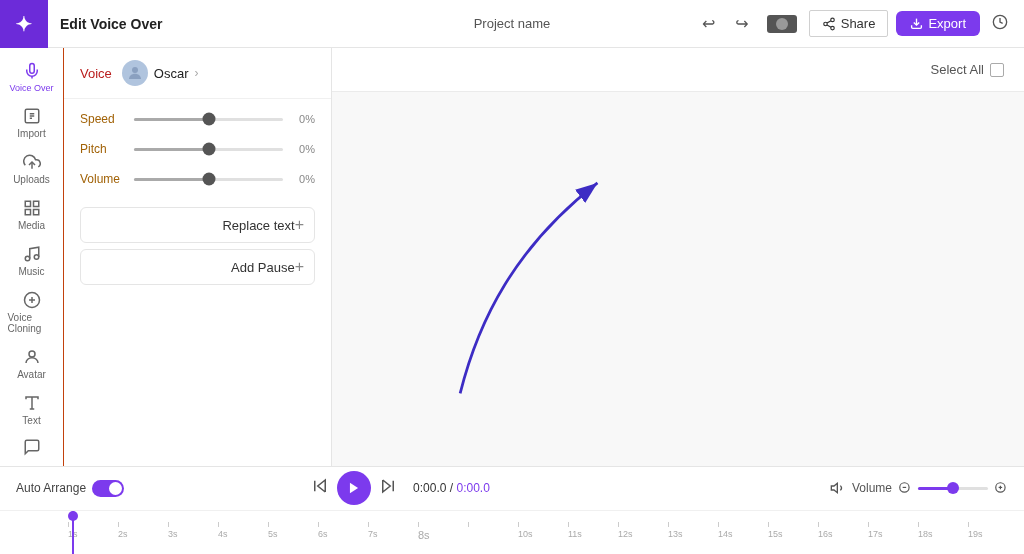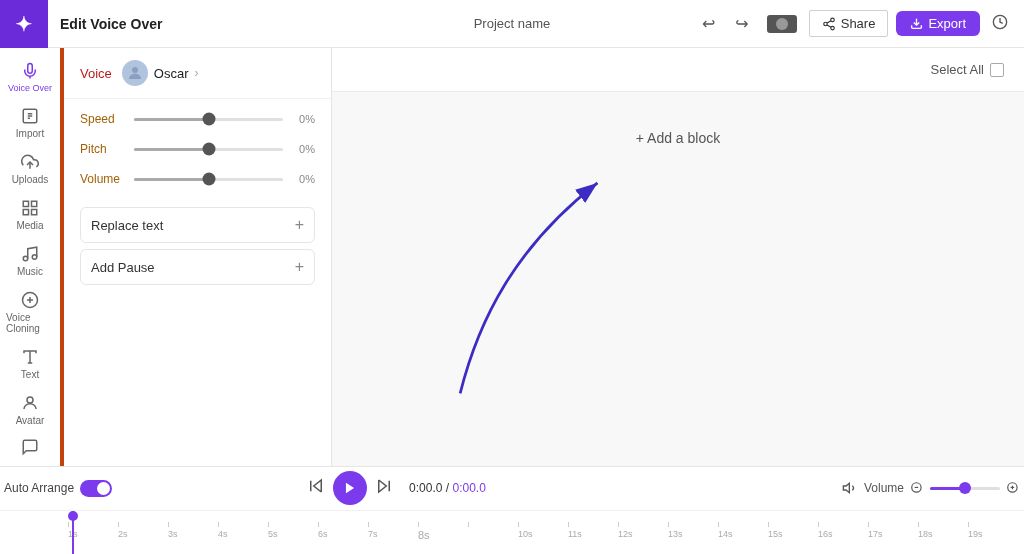--- a/index.html
+++ b/index.html
@@ -100,21 +100,21 @@
     .main-layout {
       display: flex;
       flex: 1;
       overflow: hidden;
     }
 
     
     .sidebar {
       width: 64px;
       background: #fff;
-      border-right: 4px solid #c2410c;
+      border-right: 1px solid #c2410c;
       display: flex;
       flex-direction: column;
       align-items: center;
       padding-top: 8px;
       flex-shrink: 0;
     }
     .sidebar-item {
       display: flex;
       flex-direction: column;
       align-items: center;
@@ -254,21 +254,21 @@
     
     .action-section {
       padding: 8px 16px;
       display: flex;
       flex-direction: column;
       gap: 6px;
     }
     .action-btn {
       display: flex;
       align-items: center;
-      justify-content: space-between;
+      justify-content: flex-end;
       padding: 8px 10px;
       border: 1px solid #e5e5e5;
       border-radius: 6px;
       cursor: pointer;
       font-size: 13px;
       color: #333;
       background: #fff;
     }
     .plus-icon {
       color: #888;
@@ -344,21 +344,21 @@
       background: #fff;
       border-top: 1px solid #e5e5e5;
       flex-shrink: 0;
       display: flex;
       flex-direction: column;
     }
     .playback-bar {
       height: 44px;
       display: flex;
       align-items: center;
-      padding: 0 4px;
+      padding: 0 16px;
       gap: 10px;
       border-bottom: 1px solid #f0f0f0;
     }
     .auto-arrange {
       display: flex;
       align-items: center;
       gap: 6px;
       font-size: 12px;
       color: #444;
       margin-right: 8px;
@@ -590,32 +590,32 @@
     <div class="sidebar-item">
       <svg width="18" height="18" viewBox="0 0 24 24" fill="none" stroke="currentColor" stroke-width="2">
           <circle cx="12" cy="12" r="10"></circle>
           <line x1="12" y1="8" x2="12" y2="16"></line>
           <line x1="8" y1="12" x2="16" y2="12"></line>
         </svg>
       <span>Voice Cloning</span>
     </div>
     <div class="sidebar-item">
       <svg width="18" height="18" viewBox="0 0 24 24" fill="none" stroke="currentColor" stroke-width="2">
+          <circle cx="12" cy="8" r="4"></circle>
+          <path d="M4 20c0-4 3.6-7 8-7s8 3 8 7"></path>
+        </svg>
+      <span>Avatar</span>
+    </div>
+    <div class="sidebar-item">
+      <svg width="18" height="18" viewBox="0 0 24 24" fill="none" stroke="currentColor" stroke-width="2">
           <polyline points="4 7 4 4 20 4 20 7"></polyline>
           <line x1="9" y1="20" x2="15" y2="20"></line>
           <line x1="12" y1="4" x2="12" y2="20"></line>
         </svg>
       <span>Text</span>
-    </div>
-    <div class="sidebar-item">
-      <svg width="18" height="18" viewBox="0 0 24 24" fill="none" stroke="currentColor" stroke-width="2">
-          <circle cx="12" cy="8" r="4"></circle>
-          <path d="M4 20c0-4 3.6-7 8-7s8 3 8 7"></path>
-        </svg>
-      <span>Avatar</span>
     </div>
     <div class="sidebar-bottom">
       <button class="btn-icon" style="color:#666;">
         <svg width="18" height="18" viewBox="0 0 24 24" fill="none" stroke="currentColor" stroke-width="2">
             <path d="M21 15a2 2 0 0 1-2 2H7l-4 4V5a2 2 0 0 1 2-2h14a2 2 0 0 1 2 2z"></path>
           </svg>
       </button>
 
     </div>
   </div>
@@ -684,23 +684,20 @@
   </div>
 
   <div class="main-content">
     <div class="content-header">
       <div class="select-all-area">
         <span>Select All</span>
         <div class="checkbox-sq"></div>
       </div>
     </div>
     <div class="content-body">
-      <button class="add-block-btn">
-        <span>+ Add a block</span>
-      </button>
 
       <svg class="arrow-overlay" viewBox="0 0 756 310">
         <defs>
           <marker id="arrowhead" markerWidth="8" markerHeight="6" refX="8" refY="3" orient="auto">
             <polygon points="0 0, 8 3, 0 6" fill="#3d2cc4"></polygon>
           </marker>
         </defs>
         <path d="M 140 280 C 160 200, 200 120, 290 50" stroke="#3d2cc4" stroke-width="3" fill="none" marker-end="url(#arrowhead)"></path>
       </svg>
     </div>

